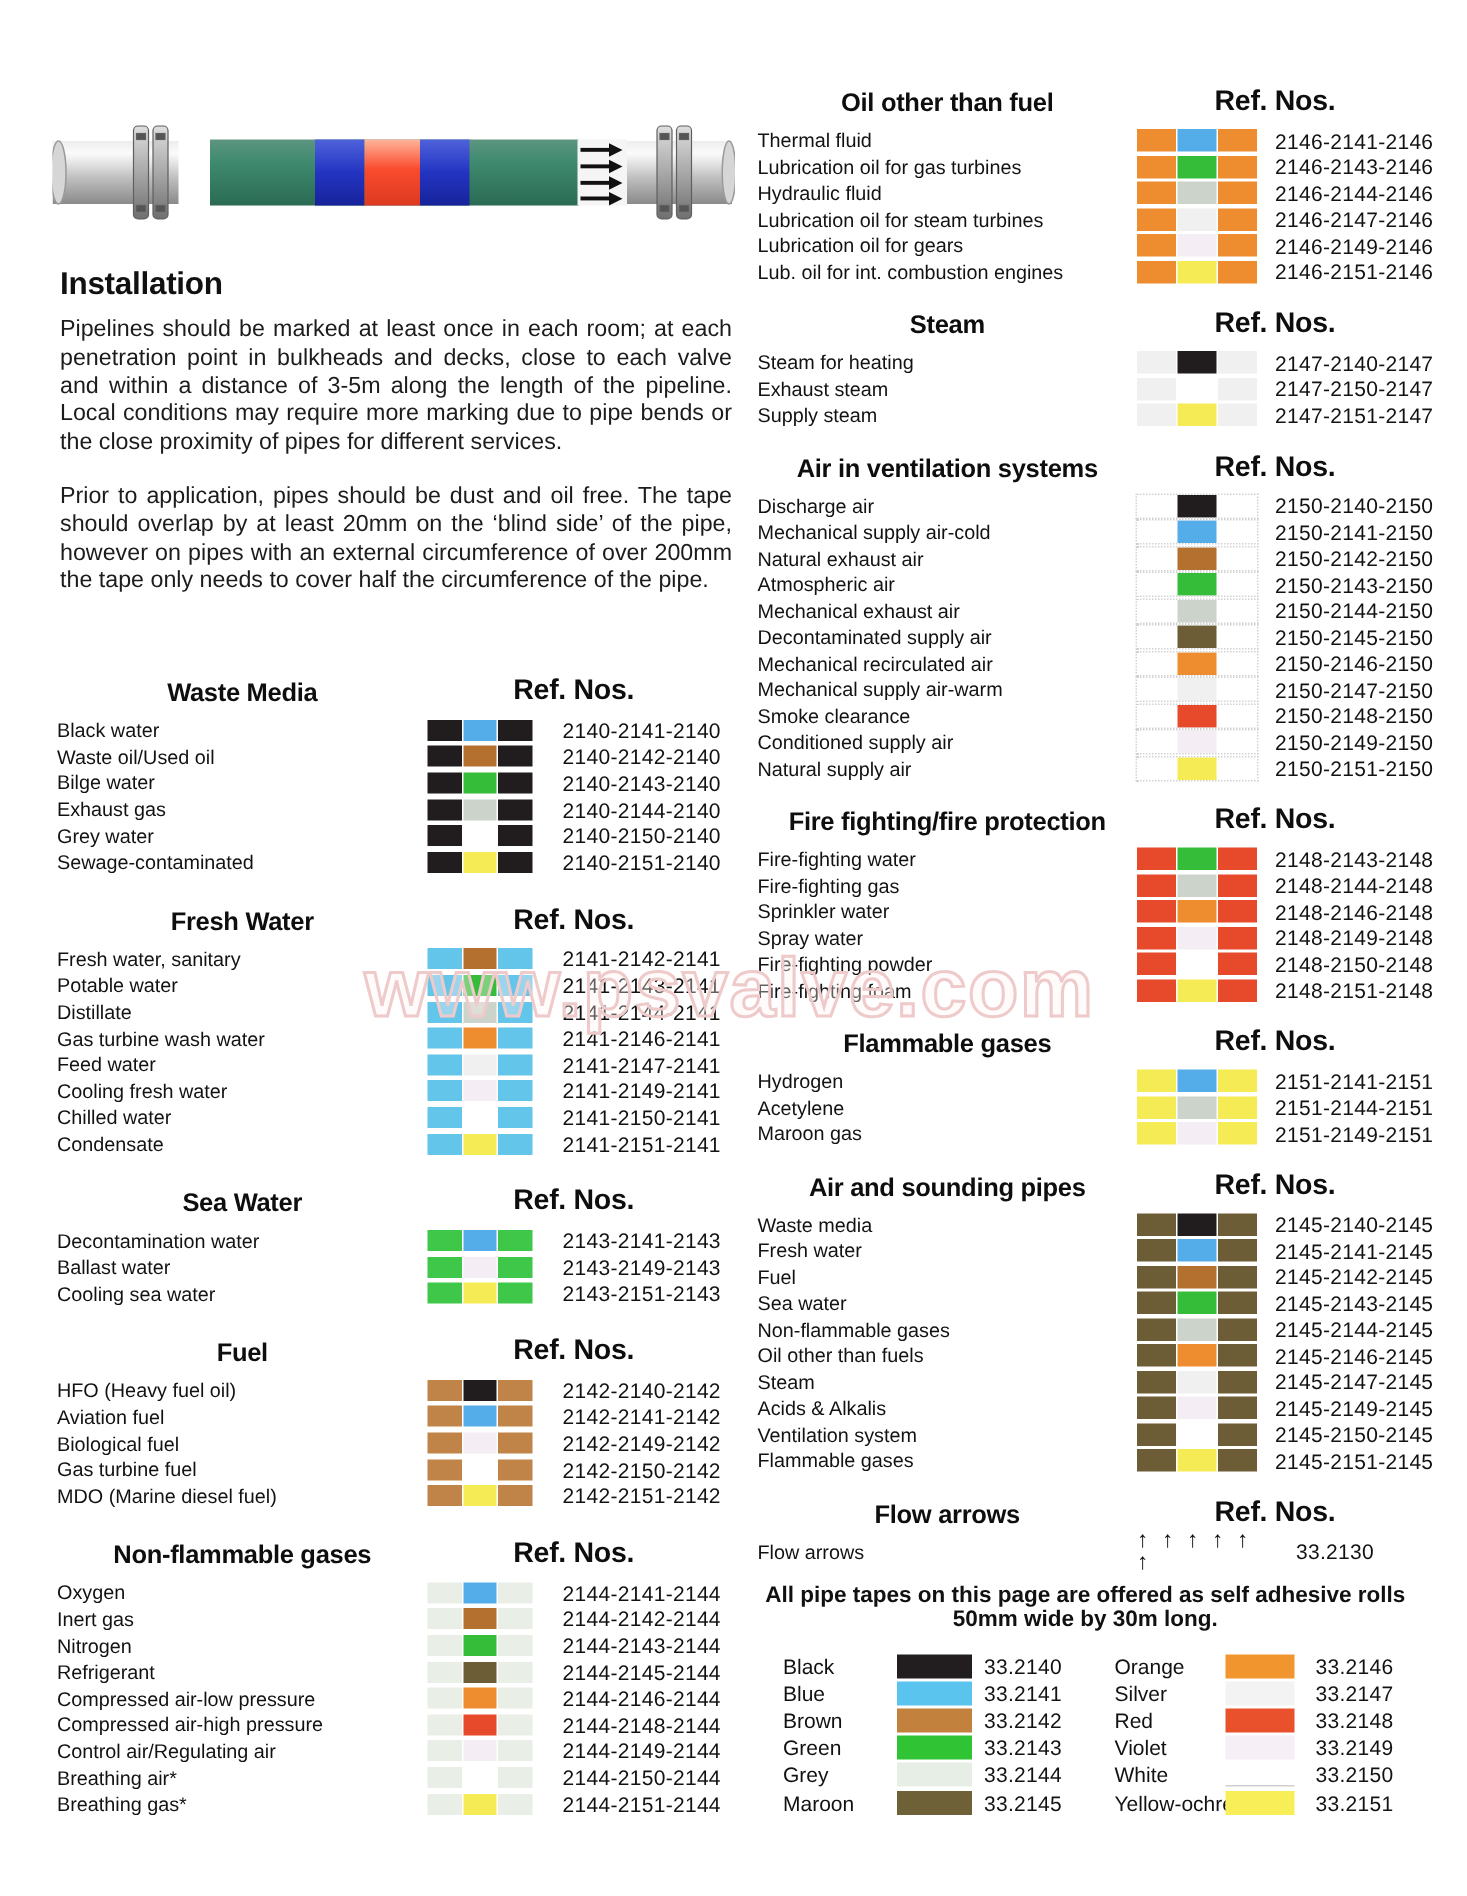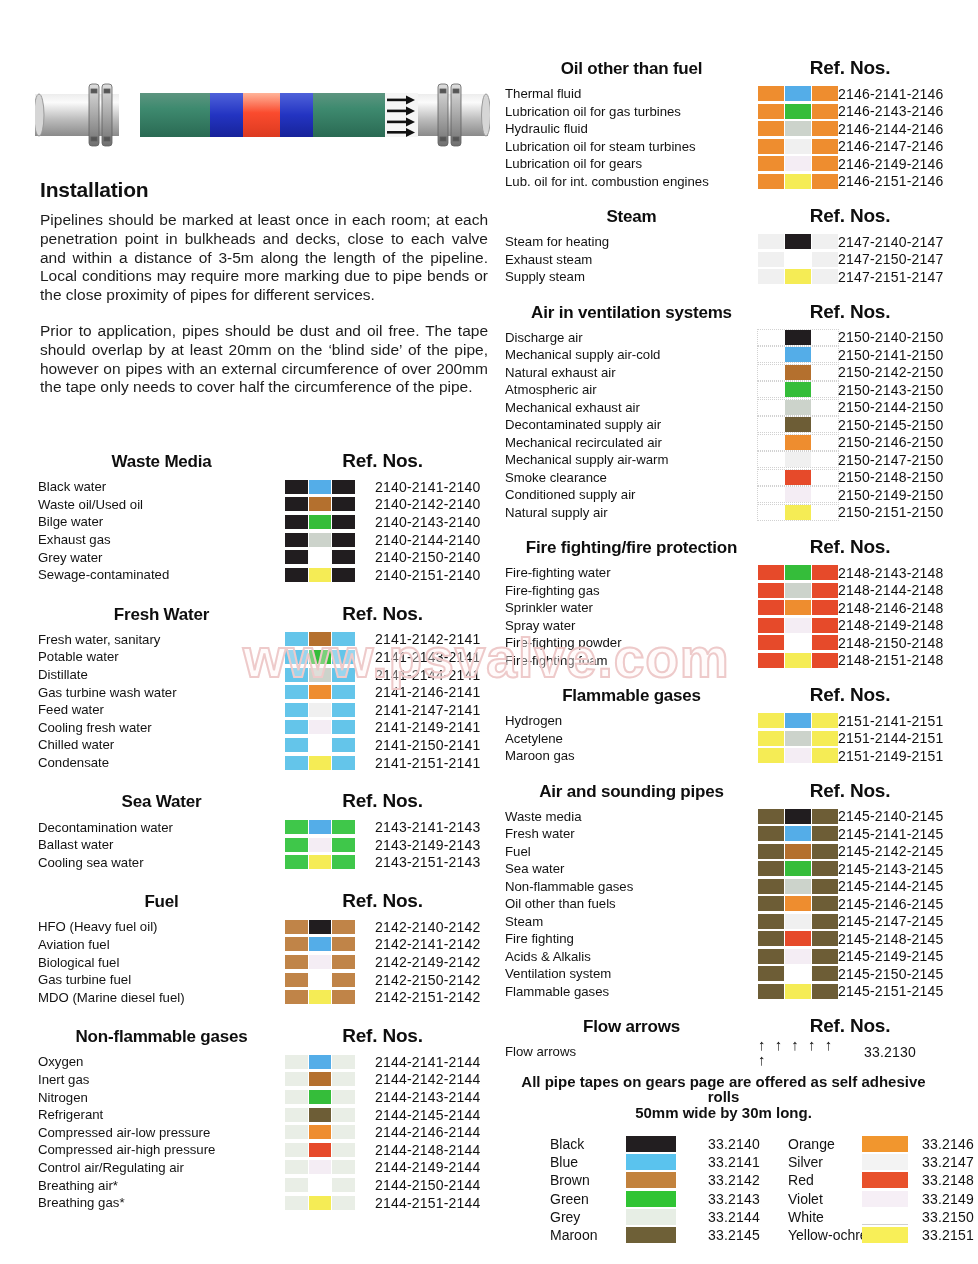--- a/index.html
+++ b/index.html
@@ -40,43 +40,43 @@
   .col-right .lbl{width:253px;}
 
   .swatch{display:flex;gap:1px;flex-shrink:0;}
   .col-left .swatch{width:70px;height:14px;}
   .col-right .swatch{width:80px;height:15px;}
   .swatch .seg{flex:1;display:block;}
   .swatch.outlined{outline:1px dotted #d2d2d2;}
 
   .ref{font-size:14px;letter-spacing:0.2px;color:#121212;white-space:nowrap;}
   .col-left .ref{padding-left:20px;}
-  .col-right .ref{padding-left:0;}
+  .col-right .ref{padding-left:12px;}
   .ref.centered{padding-left:0;flex:1;text-align:center;}
 
   .arrows{width:80px;flex-shrink:0;font-size:15px;font-weight:bold;letter-spacing:2.5px;color:#111;
           line-height:15px;}
 
   
   .note{margin-top:10px;width:100%;text-align:center;font-weight:bold;font-size:15px;line-height:15.8px;color:#111;}
 
   
   .legend{margin-top:14px;display:flex;padding-left:17px;}
-  .legend-col{display:block;margin-left:28px;}
+  .legend-col{display:block;}
   .legend-col1{width:221px;}
   .legend-row{display:flex;align-items:center;height:18.2px;}
   .legend-label{font-size:14px;color:#121212;white-space:nowrap;flex-shrink:0;}
   .legend-col1 .legend-label{width:76px;}
   .legend-col2 .legend-label{width:74px;}
   .legend-swatch{height:16px;flex-shrink:0;display:block;}
   .legend-col1 .legend-swatch{width:50px;}
   .legend-col2 .legend-swatch{width:46px;}
   .legend-swatch.hairline{border-bottom:1px solid #cfcfcf;height:15px;}
   .legend-ref{font-size:14px;letter-spacing:0.2px;color:#121212;}
-  .legend-col1 .legend-ref{padding-left:32px;}
+  .legend-col1 .legend-ref{padding-left:8px;}
   .legend-col2 .legend-ref{padding-left:14px;}
 
   
   .watermark{position:absolute;left:243px;top:626px;z-index:5;pointer-events:none;
              font-size:55px;font-weight:bold;letter-spacing:1px;white-space:nowrap;
              color:rgba(255,244,244,0.35);-webkit-text-stroke:2px #eecaca;}
 </style>
 </head>
 <body>
 
@@ -834,29 +834,20 @@
         <div class="row">
           <span class="lbl">Steam</span>
           <span class="swatch">
             <i class="seg" style="background: rgb(109, 93, 54);"></i>
             <i class="seg" style="background: rgb(240, 240, 240);"></i>
             <i class="seg" style="background: rgb(109, 93, 54);"></i>
           </span>
           <span class="ref">2145-2147-2145</span>
         </div>
         <div class="row">
-          <span class="lbl">Fire fighting</span>
-          <span class="swatch">
-            <i class="seg" style="background: rgb(109, 93, 54);"></i>
-            <i class="seg" style="background: rgb(230, 74, 42);"></i>
-            <i class="seg" style="background: rgb(109, 93, 54);"></i>
-          </span>
-          <span class="ref">2145-2148-2145</span>
-        </div>
-        <div class="row">
           <span class="lbl">Acids &amp; Alkalis</span>
           <span class="swatch">
             <i class="seg" style="background: rgb(109, 93, 54);"></i>
             <i class="seg" style="background: rgb(244, 237, 244);"></i>
             <i class="seg" style="background: rgb(109, 93, 54);"></i>
           </span>
           <span class="ref">2145-2149-2145</span>
         </div>
         <div class="row">
           <span class="lbl">Ventilation system</span>
@@ -882,21 +873,21 @@
           <span class="sec-title">Flow arrows</span>
           <span class="ref-head">Ref. Nos.</span>
         </div>
         <div class="row">
           <span class="lbl">Flow arrows</span>
           <span class="arrows">↑ ↑ ↑ ↑ ↑ ↑</span>
           <span class="ref centered">33.2130</span>
         </div>
       </div>
       <div class="note">
-        <div>All pipe tapes on gears page are offered as self adhesive rolls</div>
+        <div>All pipe tapes on this page are offered as self adhesive rolls</div>
         <div>50mm wide by 30m long.</div>
       </div>
       <div class="legend">
         <div class="legend-col legend-col1">
           <div class="legend-row">
             <span class="legend-label">Black</span>
             <span class="legend-swatch" style="background: rgb(34, 30, 32);"></span>
             <span class="legend-ref">33.2140</span>
           </div>
           <div class="legend-row">

